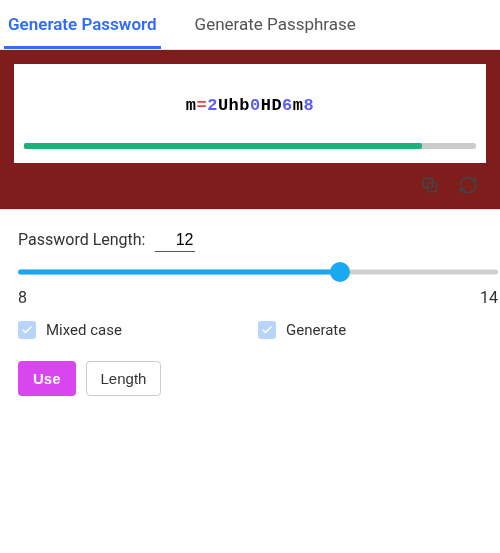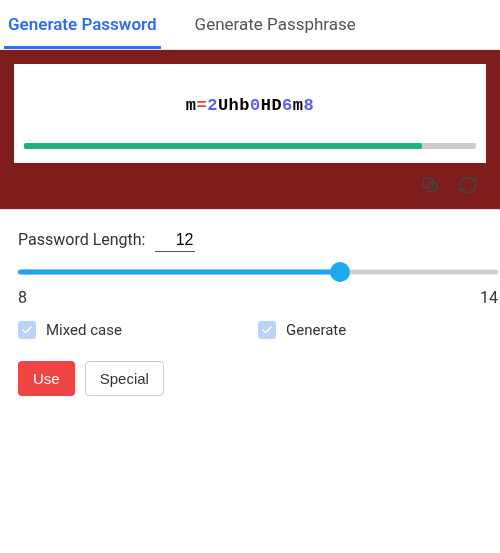--- a/index.html
+++ b/index.html
@@ -156,22 +156,23 @@
   .cb svg { stroke: #fff; }
   .btn-row { display: flex; gap: 10px; }
   .btn {
     padding: 8px 14px;
     font-size: 15px;
     border-radius: 4px;
     cursor: pointer;
     border: 1px solid transparent;
   }
   .btn-primary {
-    background: #ef4444;
+    background: #d946ef;
     color: #fff;
+    font-weight: bold;
   }
   .btn-secondary {
     background: #fff;
     color: #333;
     border: 1px solid #ccc;
   }
 </style>
 </head>
 <body>
 
@@ -234,15 +235,15 @@
         <svg width="12" height="12" viewBox="0 0 24 24" fill="none" stroke-width="3" stroke-linecap="round" stroke-linejoin="round">
             <polyline points="4 12 9 17 20 6"></polyline>
           </svg>
       </span>
       <span>Generate</span>
     </div>
   </div>
 
   <div class="btn-row">
     <button class="btn btn-primary">Use</button>
-    <button class="btn btn-secondary">Special</button>
+    <button class="btn btn-secondary">Length</button>
   </div>
 </div>
 
 </body></html>

